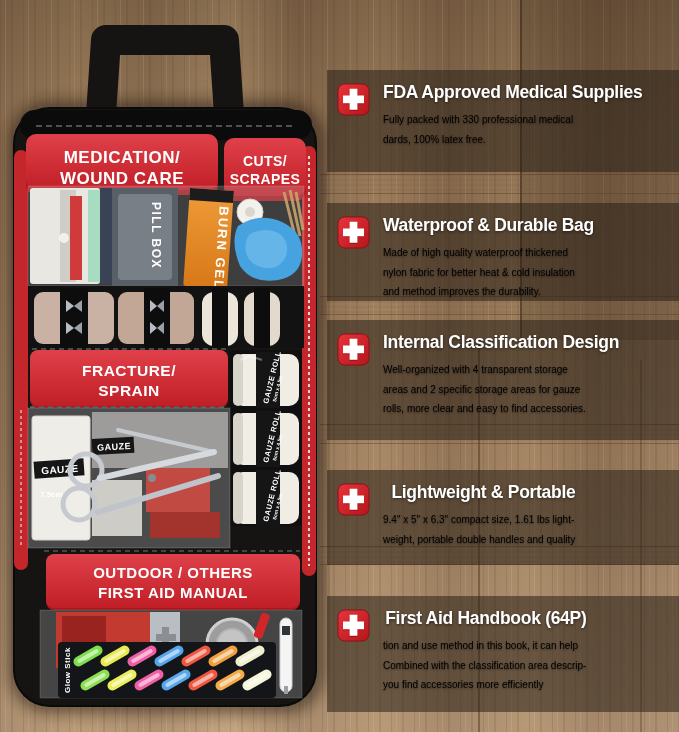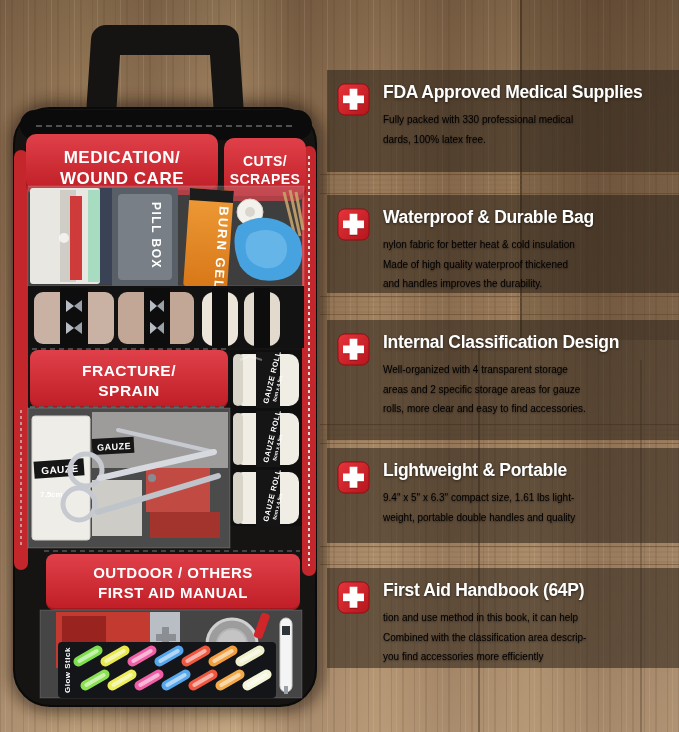--- a/index.html
+++ b/index.html
@@ -40,20 +40,21 @@
     background:rgba(42,33,24,0.55);
     color:#ffffff;display:flex;align-items:flex-start;
     padding:10px 6px 0 10px;
   }
   .cross{flex:none;width:33px;height:33px;margin:3px 13px 0 0;}
   .ftext{min-width:0;}
   .ftitle{
     font-size:17.5px;font-weight:bold;line-height:25px;letter-spacing:-0.3px;
     margin-bottom:5px;white-space:nowrap;
     text-shadow:0 1px 3px rgba(0,0,0,0.55);
+    text-align:right;
   }
   .fline{
     font-size:10px;line-height:19.5px;color:#000000;white-space:nowrap;
     text-shadow:0 1px 2px rgba(0,0,0,0.45);
   }
   
   .bag-svg{position:absolute;left:0;top:0;}
   .bag-svg text{font-family:"Liberation Sans",sans-serif;font-weight:bold;fill:#ffffff;}
 </style>
 </head>
@@ -353,56 +354,56 @@
   <svg class="cross" viewBox="0 0 34 34">
       <use href="#crossSym"></use>
     </svg>
   <div class="ftext">
     <div class="ftitle">FDA Approved Medical Supplies</div>
     <div class="fline">Fully packed with 330 professional medical</div>
     <div class="fline">dards, 100% latex free.</div>
   </div>
 </div>
 
-<div class="feature" style="top:195px;height:98px">
+<div class="feature" style="top:203px;height:98px">
   <svg class="cross" viewBox="0 0 34 34">
       <use href="#crossSym"></use>
     </svg>
   <div class="ftext">
     <div class="ftitle">Waterproof &amp; Durable Bag</div>
+    <div class="fline">Made of high quality waterproof thickened</div>
     <div class="fline">nylon fabric for better heat &amp; cold insulation</div>
-    <div class="fline">Made of high quality waterproof thickened</div>
-    <div class="fline">and handles improves the durability.</div>
+    <div class="fline">and method improves the durability.</div>
   </div>
 </div>
 
 <div class="feature" style="top:320px;height:120px">
   <svg class="cross" viewBox="0 0 34 34">
       <use href="#crossSym"></use>
     </svg>
   <div class="ftext">
     <div class="ftitle">Internal Classification Design</div>
     <div class="fline">Well-organized with 4 transparent storage</div>
     <div class="fline">areas and 2 specific storage areas for gauze</div>
     <div class="fline">rolls, more clear and easy to find accessories.</div>
   </div>
 </div>
 
-<div class="feature" style="top:448px;height:95px">
+<div class="feature" style="top:470px;height:95px">
   <svg class="cross" viewBox="0 0 34 34">
       <use href="#crossSym"></use>
     </svg>
   <div class="ftext">
     <div class="ftitle">Lightweight &amp; Portable</div>
     <div class="fline">9.4" x 5" x 6.3" compact size, 1.61 lbs light-</div>
     <div class="fline">weight, portable double handles and quality</div>
   </div>
 </div>
 
-<div class="feature" style="top:568px;height:100px">
+<div class="feature" style="top:596px;height:116px">
   <svg class="cross" viewBox="0 0 34 34">
       <use href="#crossSym"></use>
     </svg>
   <div class="ftext">
     <div class="ftitle">First Aid Handbook (64P)</div>
     <div class="fline">tion and use method in this book, it can help</div>
     <div class="fline">Combined with the classification area descrip-</div>
     <div class="fline">you find accessories more efficiently</div>
   </div>
 </div>

